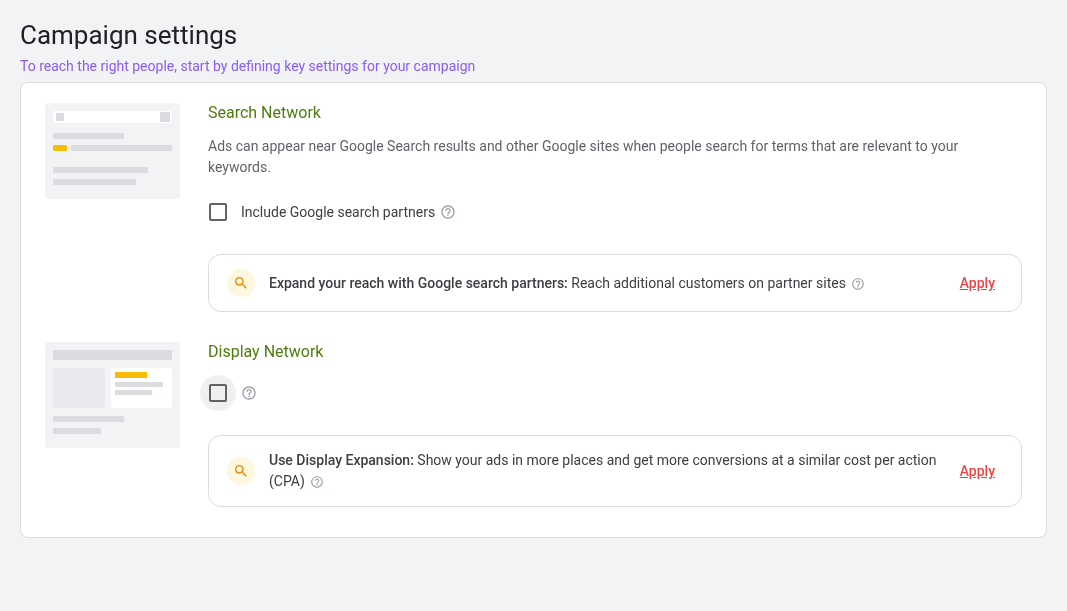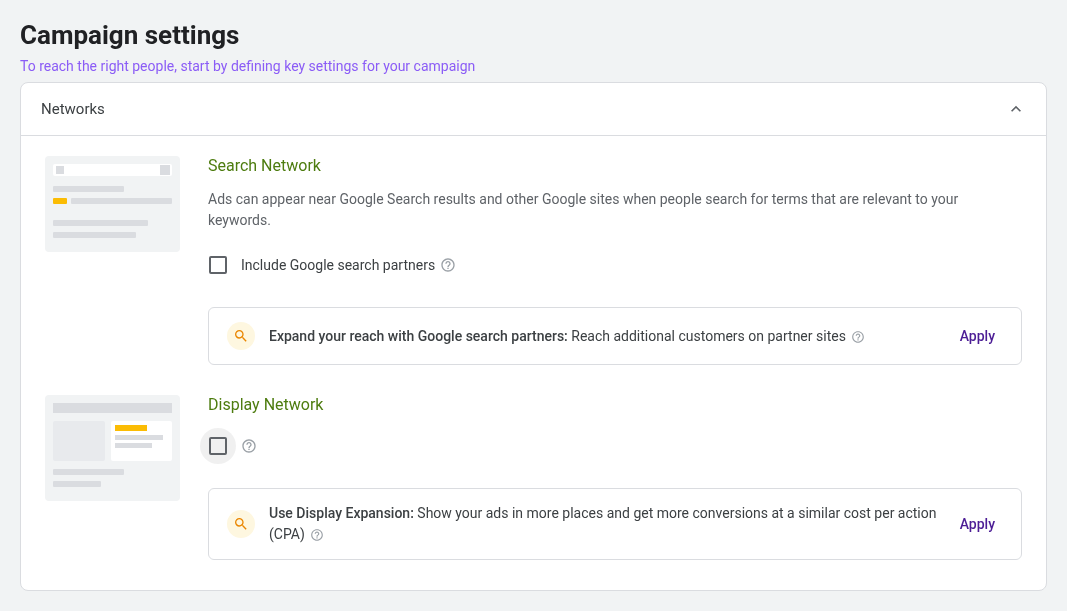--- a/index.html
+++ b/index.html
@@ -10,21 +10,21 @@
     body {
       font-family: 'Google Sans', Roboto, Arial, sans-serif;
       background: #f1f3f4;
       color: #3c4043;
       padding: 20px;
       width: 1067px;
     }
     .page-title {
       font-size: 26px;
       color: #202124;
-      font-weight: 700;
+      font-weight: 400;
       margin-bottom: 8px;
     }
     .page-subtitle {
       font-size: 14px;
       color: #8b5cf6;
       margin-bottom: 8px;
     }
     .card {
       background: #fff;
       border: 1px solid #dadce0;
@@ -207,21 +207,21 @@
     }
     .help-icon-inline {
       width: 14px;
       height: 14px;
       fill: #9aa0a6;
       vertical-align: middle;
       margin-left: 2px;
     }
     .callout {
       border: 1px solid #dadce0;
-      border-radius: 6px;
+      border-radius: 13px;
       padding: 14px 18px;
       display: flex;
       align-items: center;
       gap: 14px;
     }
     .callout-icon-wrap {
       width: 28px;
       height: 28px;
       background: #fef7e0;
       border-radius: 50%;
@@ -238,40 +238,35 @@
     .callout-text {
       flex: 1;
       font-size: 14px;
       color: #3c4043;
       line-height: 1.5;
     }
     .callout-text .bold {
       font-weight: 500;
     }
     .apply-btn {
-      color: #4c1d95;
+      color: #ef4444;
       font-size: 14px;
       font-weight: 500;
       cursor: pointer;
       padding: 6px 8px;
+      text-decoration: underline;
     }
   </style>
 </head>
 <body>
 
 <h1 class="page-title">Campaign settings</h1>
 <p class="page-subtitle">To reach the right people, start by defining key settings for your campaign</p>
 
 <div class="card">
-  <div class="card-header">
-    <span class="card-header-title">Networks</span>
-    <svg class="chevron" viewBox="0 0 24 24">
-        <path d="M7.41 15.41 12 10.83l4.59 4.58L18 14l-6-6-6 6z"></path>
-      </svg>
-  </div>
 
   <div class="card-body">
 
     <div class="network-section">
       <div class="thumb">
         <div class="thumb-search">
           <div class="thumb-search-bar"></div>
           <div class="thumb-line w60"></div>
           <div class="thumb-row">
             <div class="thumb-yellow"></div>

